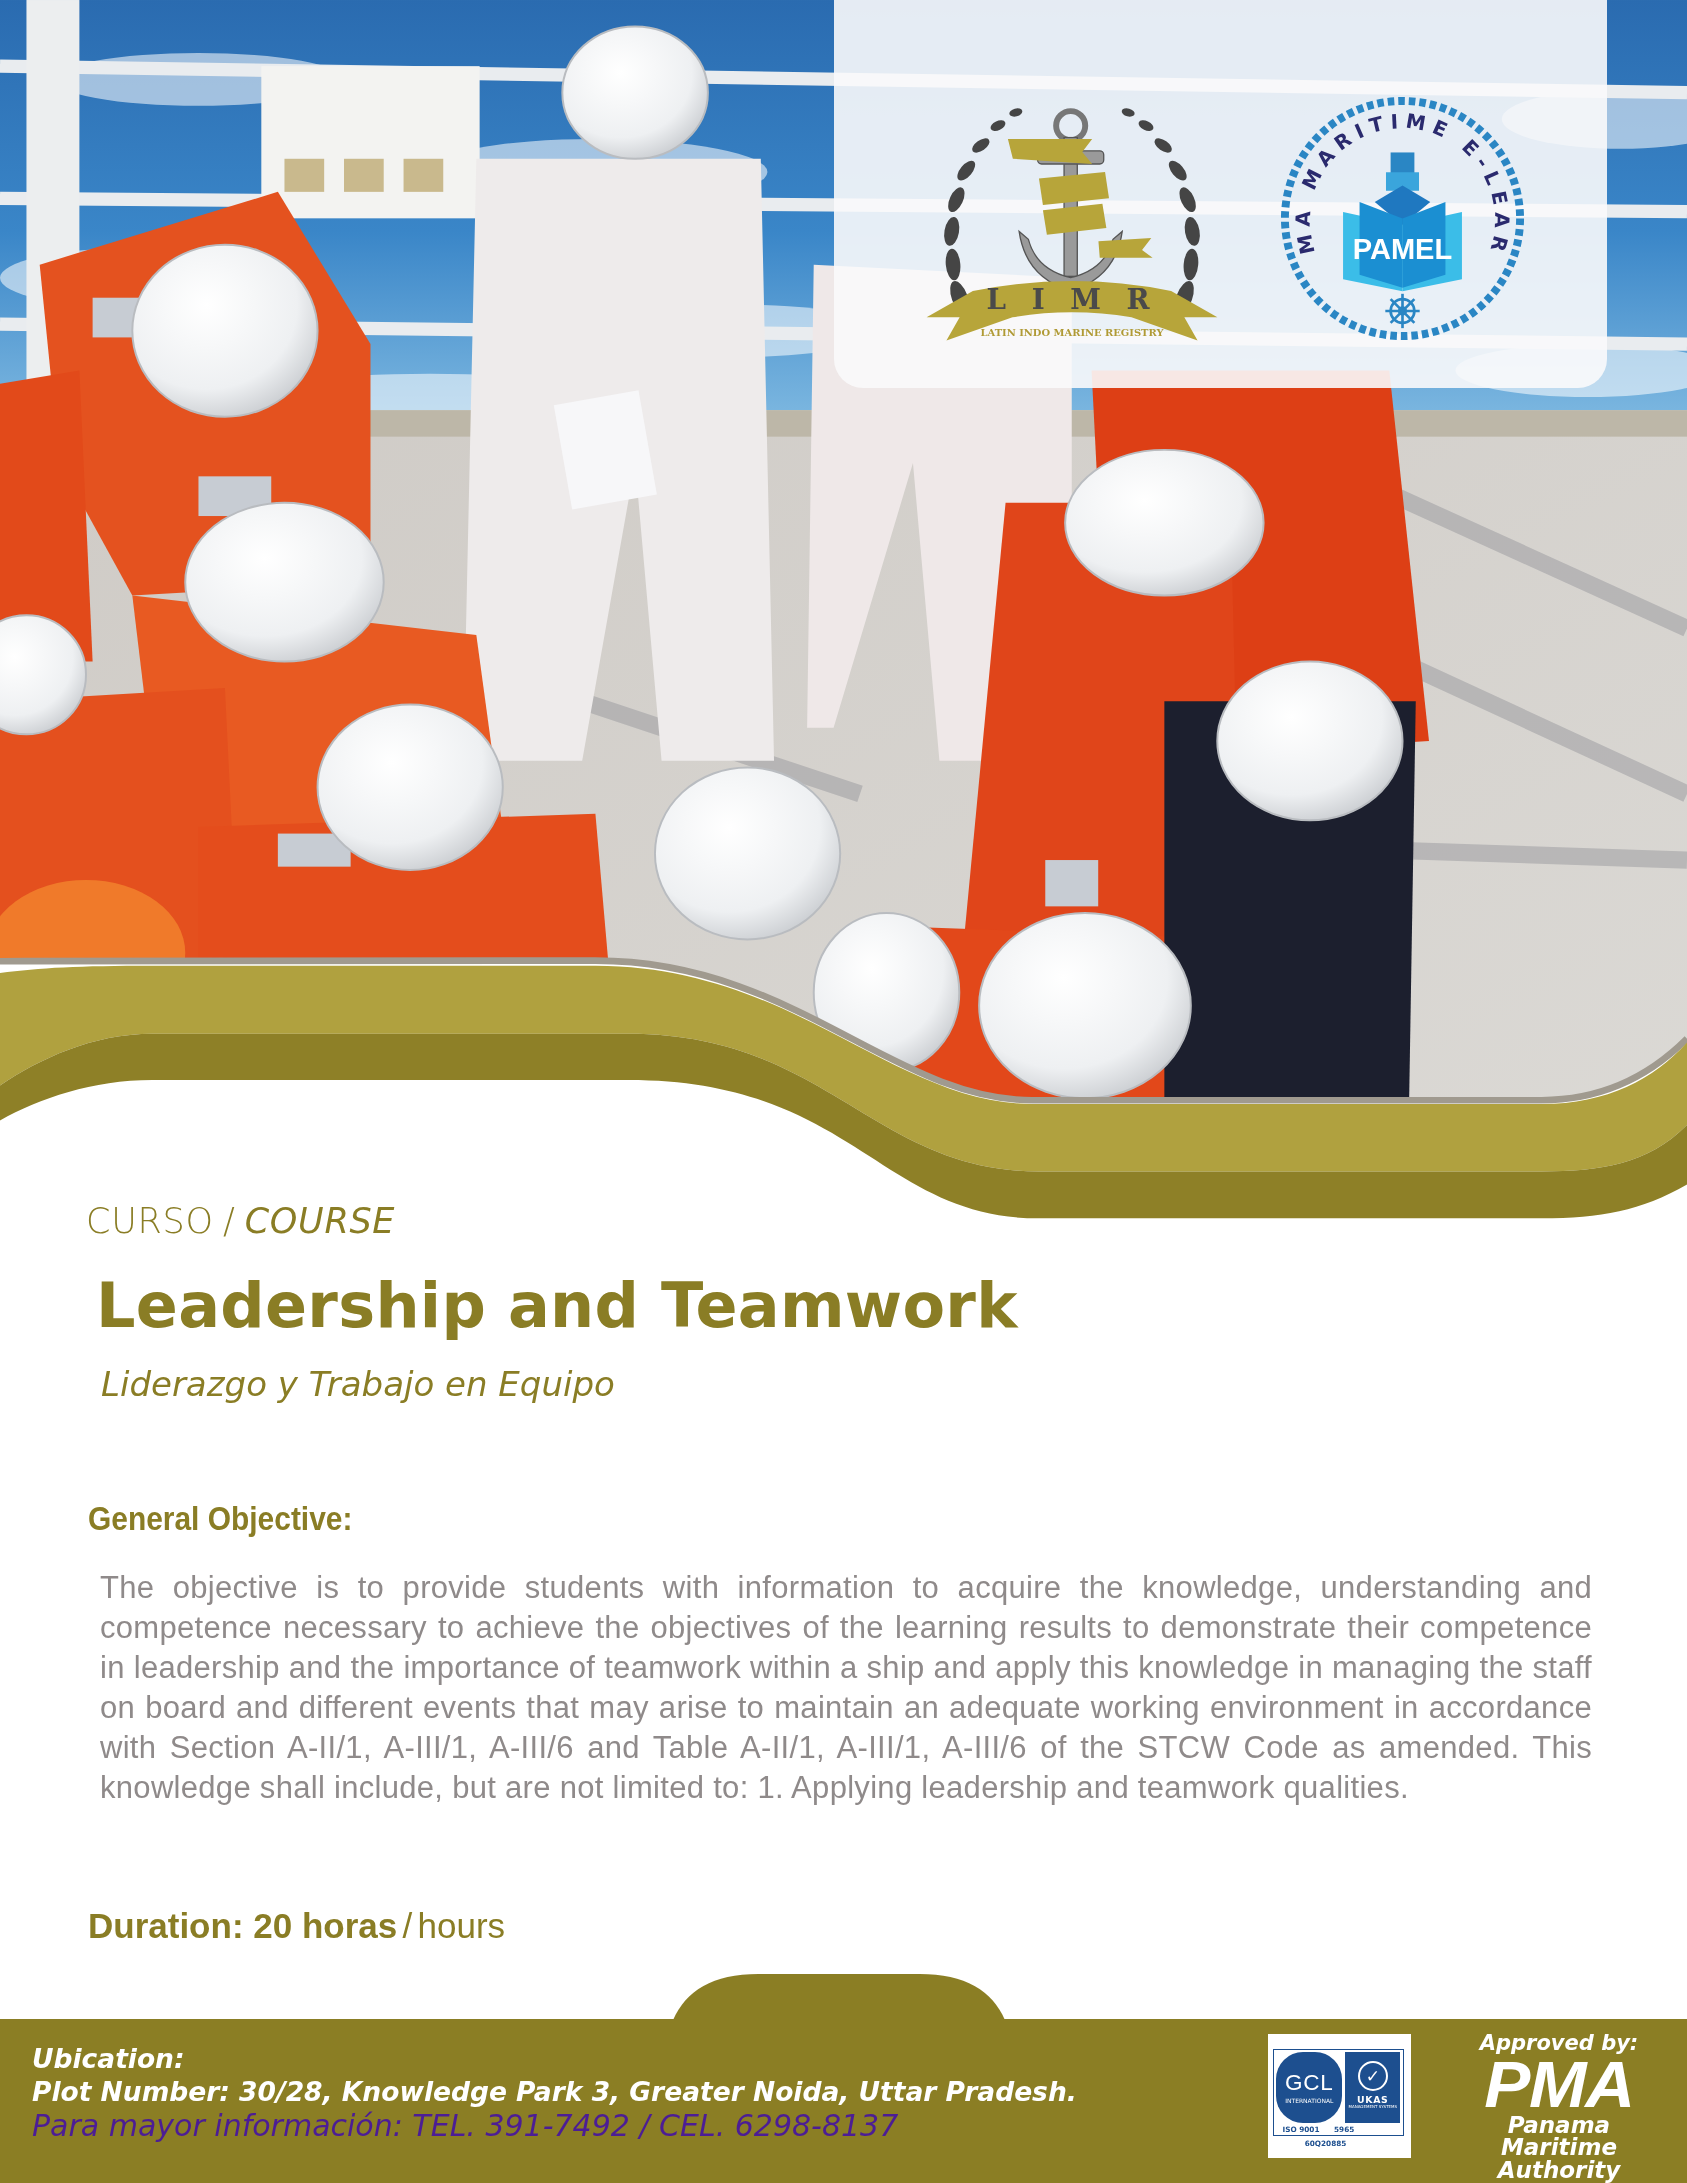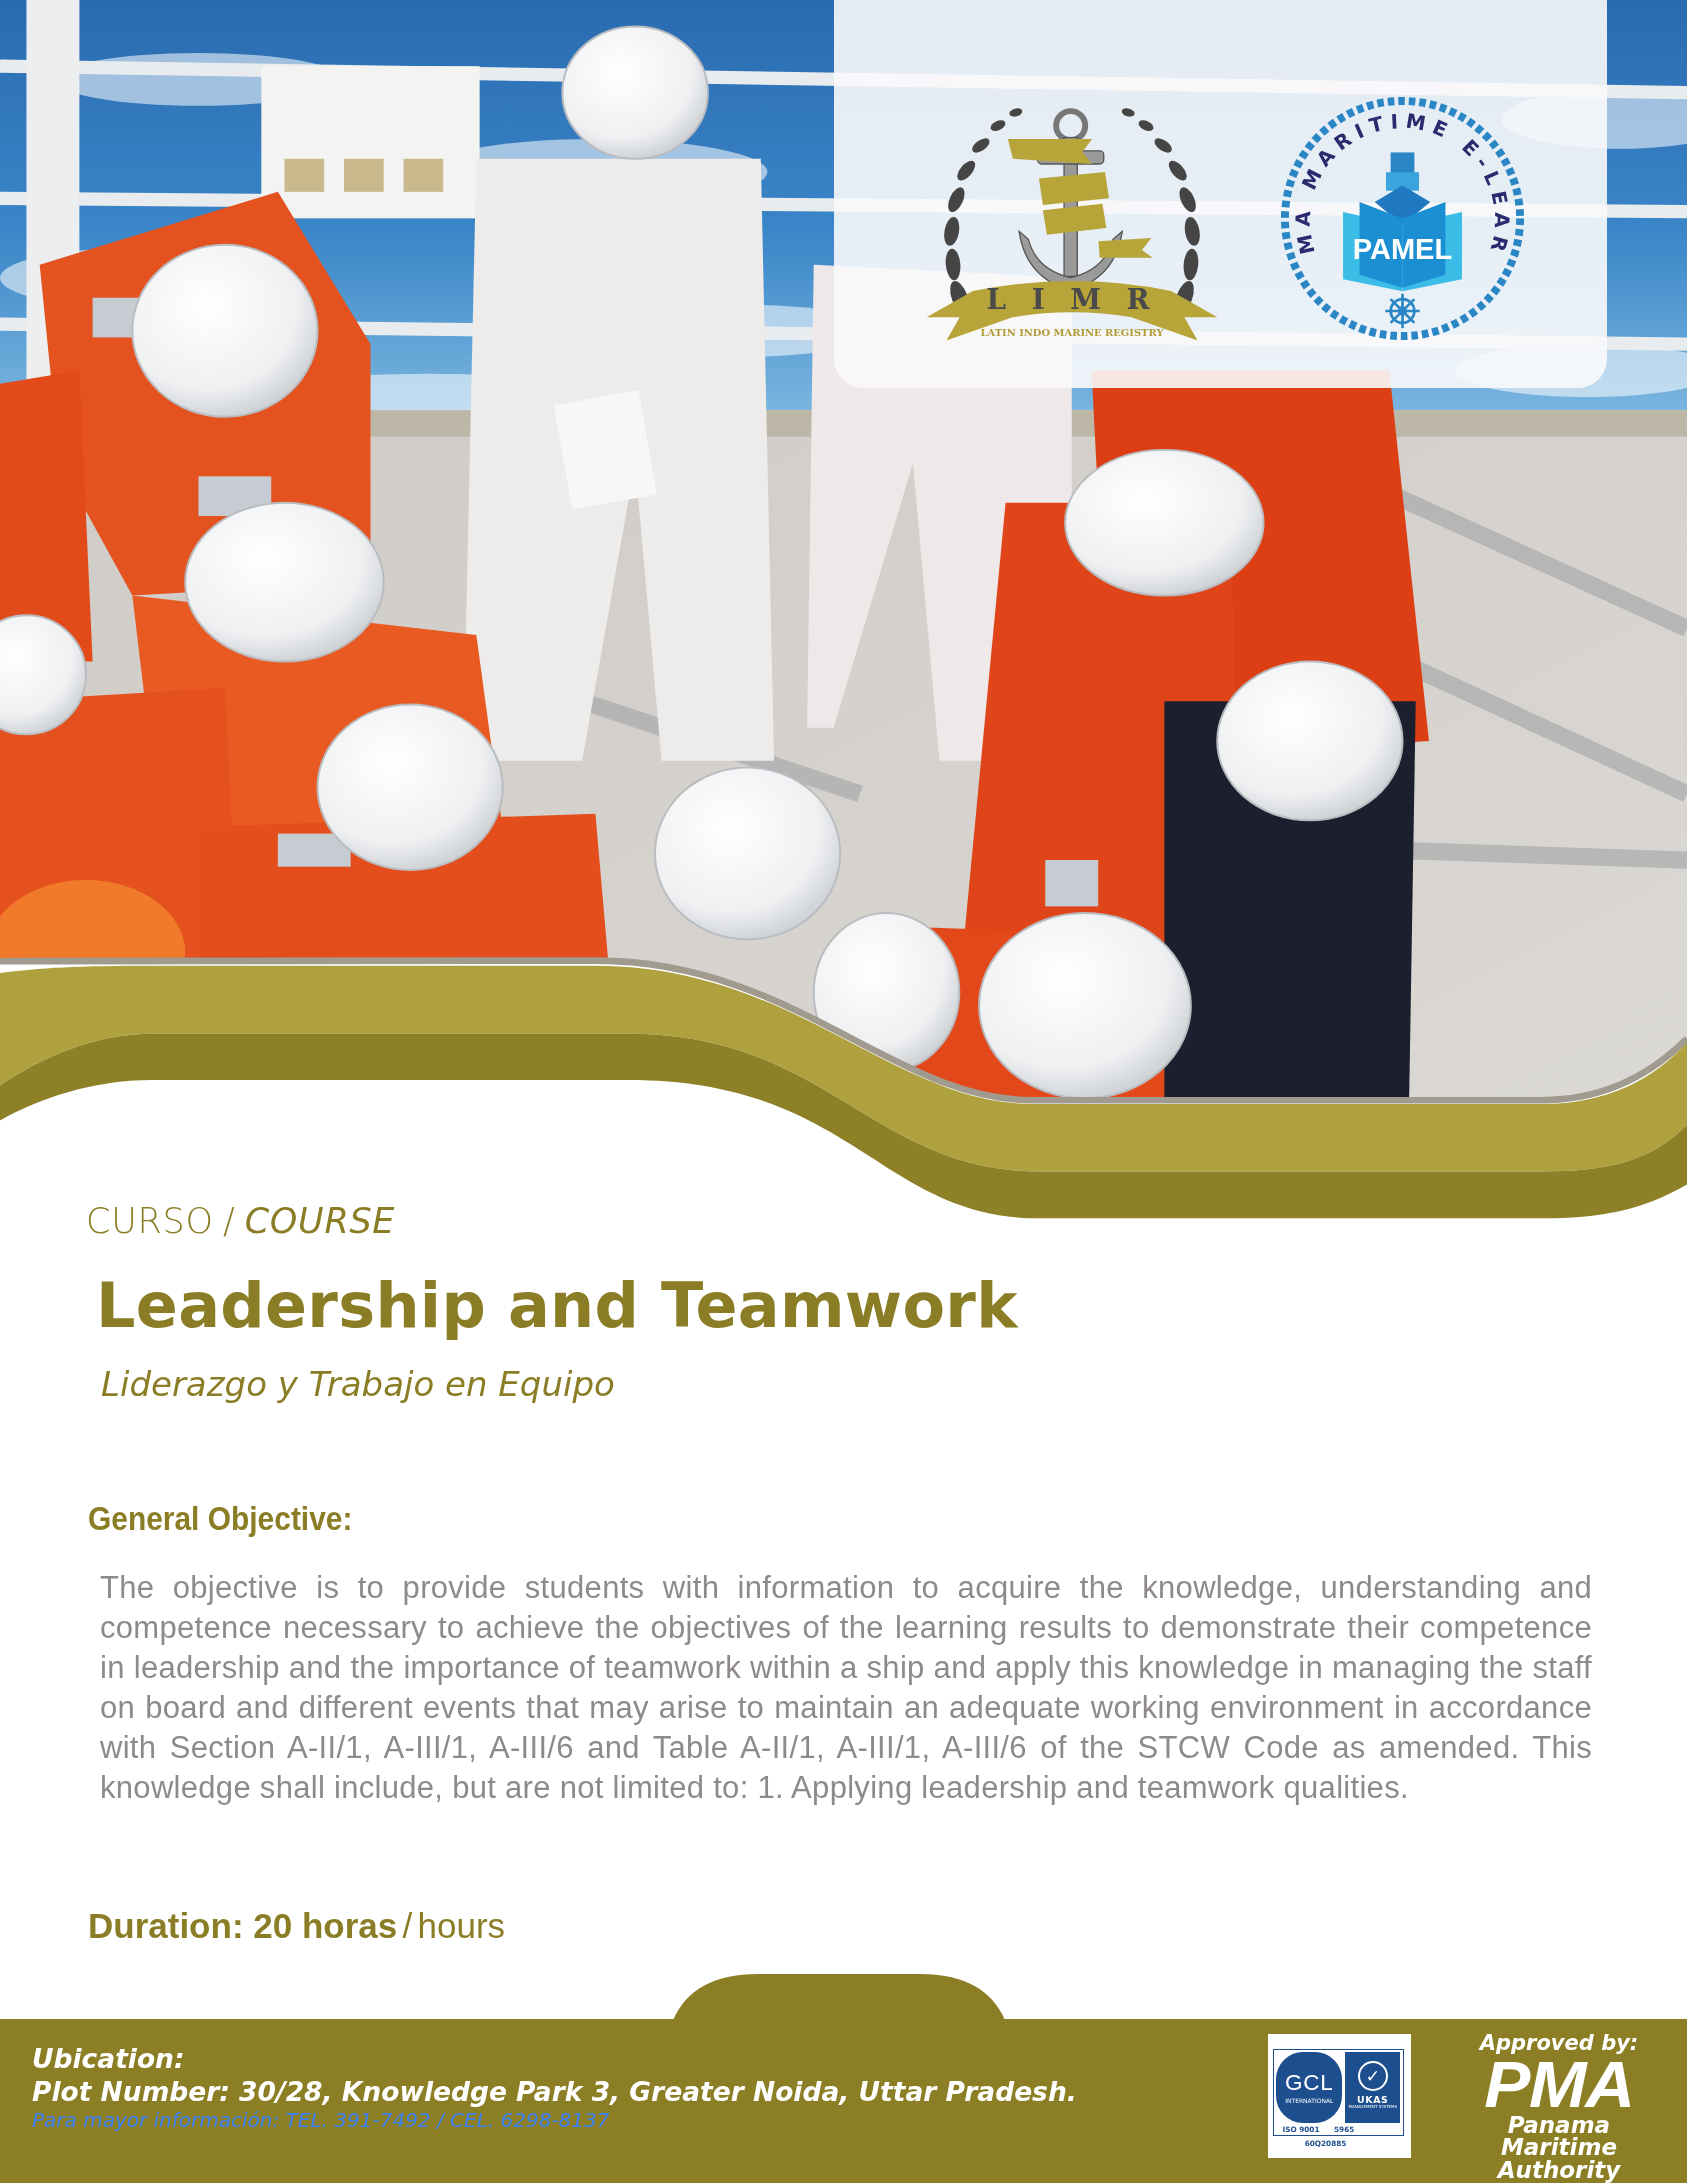--- a/index.html
+++ b/index.html
@@ -29,21 +29,21 @@
   #duration { left: 88px; top: 1906px; font-size: 35px; white-space: nowrap; font-family: "Liberation Sans", sans-serif; }
   #duration b { font-weight: 700; }
   #duration .sep { font-weight: 400; margin: 0 5.3px; }
   #duration .unit { font-weight: 400; }
 
   
   #footer { left: 0; top: 2019px; width: 1687px; height: 165px; background: #8b7e24; }
   #footer-tab { left: 672px; top: 1974px; width: 334px; height: 46px; }
   #ubication-label { left: 32px; top: 2043px; font-size: 26.5px; font-weight: 700; font-style: italic; color: #fff; white-space: nowrap; }
   #address { left: 32px; top: 2076px; font-size: 26.5px; font-style: italic; color: #fff; white-space: nowrap; font-weight: 600; }
-  #contact { left: 32px; top: 2108px; font-size: 20px; font-style: italic; color: #3b82f6; white-space: nowrap; font-weight: 300; }
+  #contact { left: 32px; top: 2108px; font-size: 30px; font-style: italic; color: #4c1d95; white-space: nowrap; font-weight: 300; }
 
   #cert { left: 1268px; top: 2034px; width: 143px; height: 124px; background: #fff; }
   #cert-inner { position: absolute; left: 5.3px; top: 14.6px; width: 131px; height: 87px; border: 1.3px solid #1d4f8f; box-sizing: border-box; }
   #cert .gcl { position: absolute; left: 2px; top: 2px; width: 66px; height: 71px; background: #1d4f8f; color: #fff; text-align: center; border-radius: 27px; }
   #cert .gcl .big { font-size: 22.5px; margin-top: 18.5px; letter-spacing: 0.7px; font-family: "Liberation Sans", sans-serif; }
   #cert .gcl .small { font-size: 6px; margin-top: 1.3px; }
   #cert .ukas { position: absolute; left: 71px; top: 2px; width: 55px; height: 71px; background: #1d4f8f; color: #fff; text-align: center; }
   #cert .ukas .chk { width: 26.5px; height: 26.5px; border: 2px solid #fff; border-radius: 50%; margin: 9.3px auto 0; font-size: 17px; line-height: 26.5px; }
   #cert .ukas .txt { font-size: 9.3px; font-weight: 700; margin-top: 2.6px; letter-spacing: 0.7px; }
   #cert .ukas .sm { font-size: 4px; line-height: 4.6px; }

